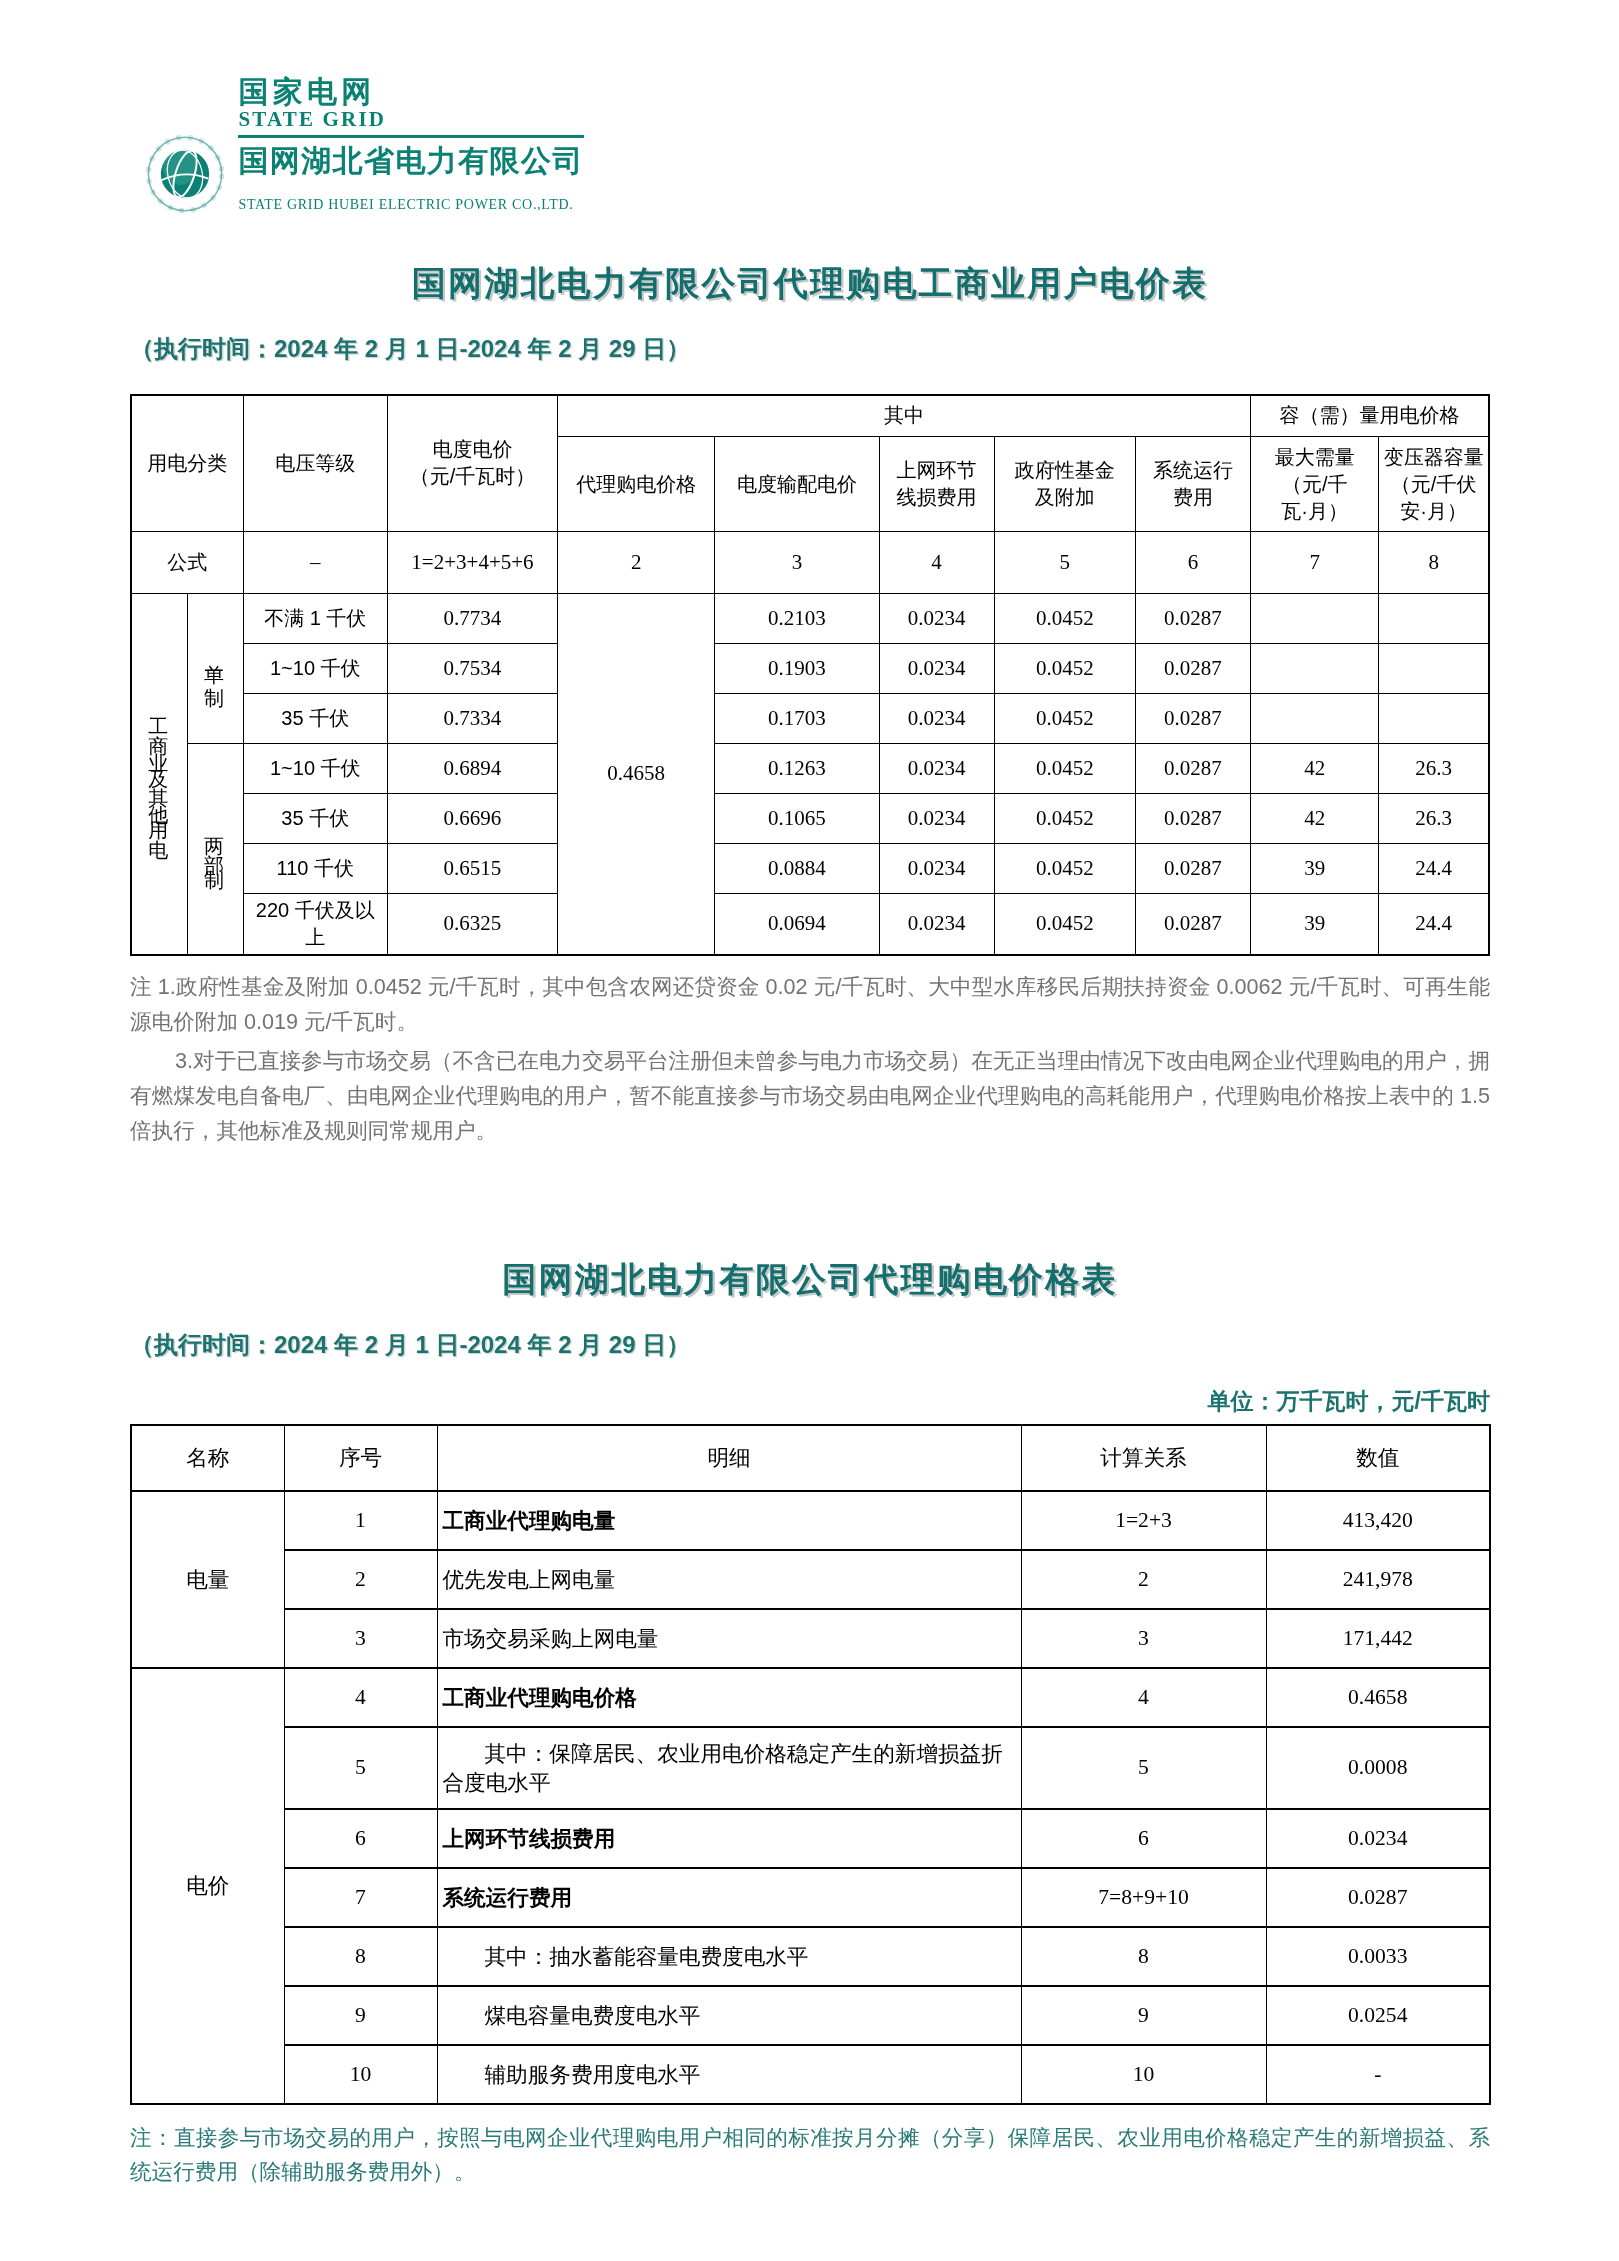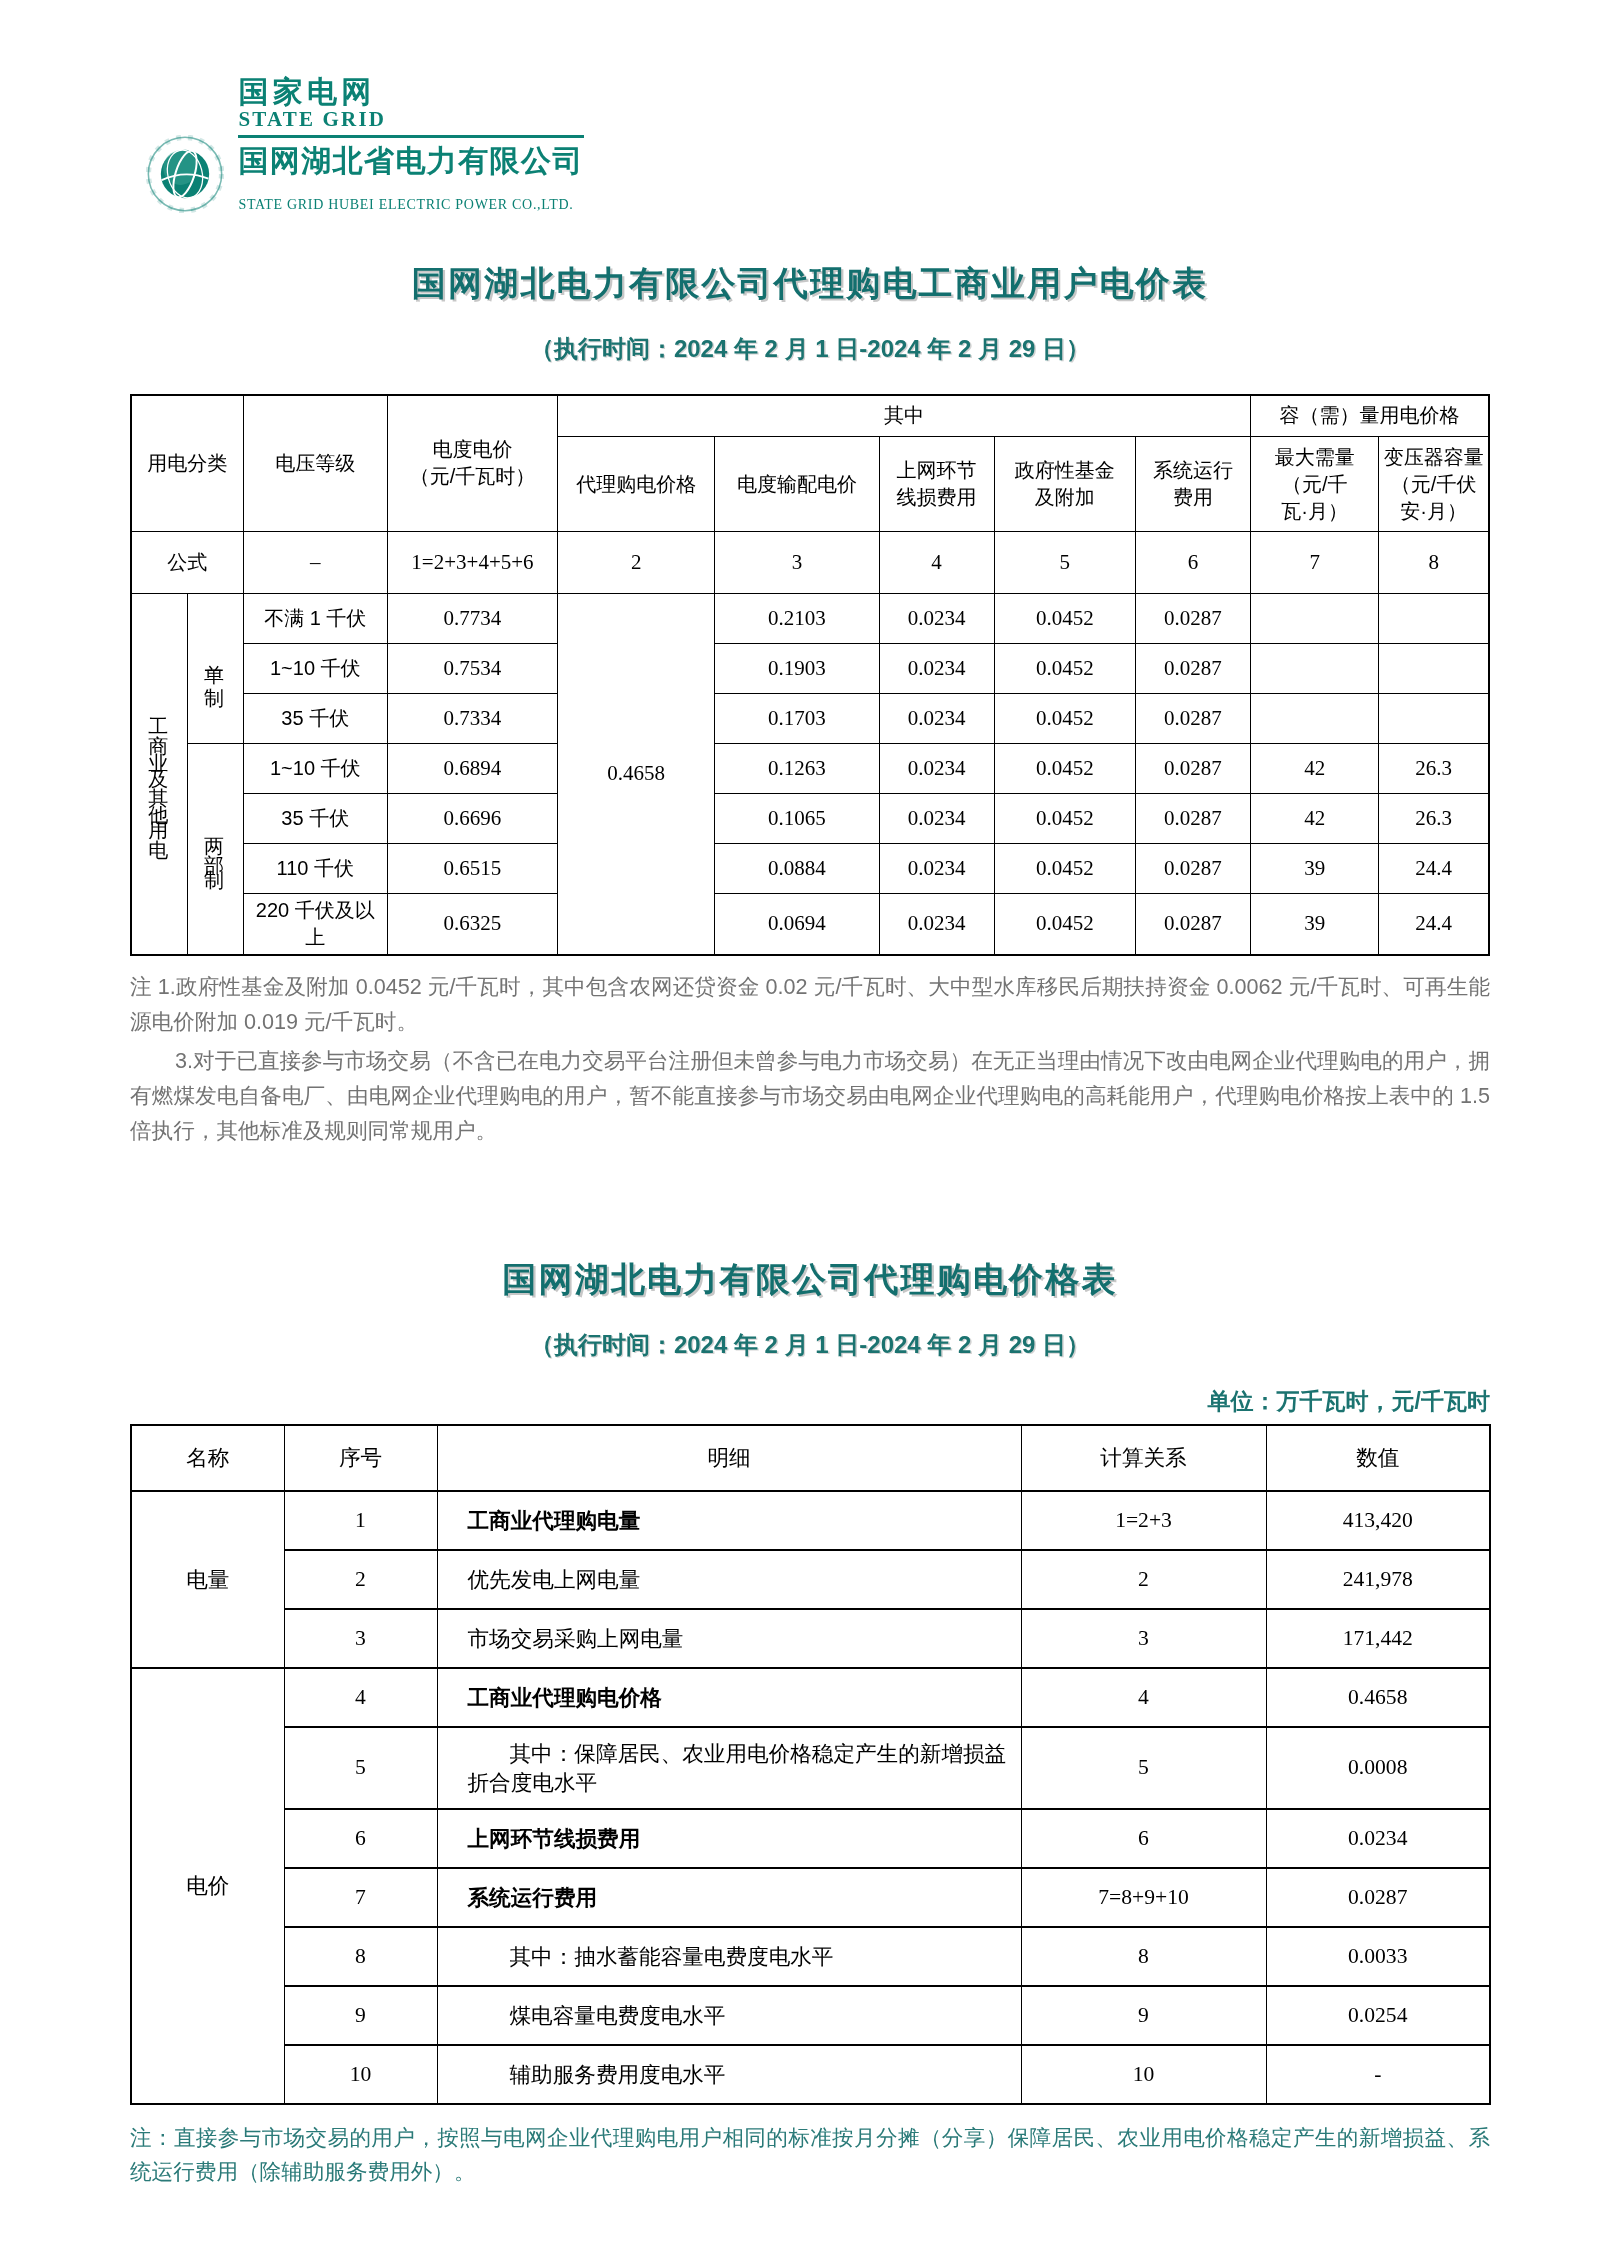--- a/index.html
+++ b/index.html
@@ -12,21 +12,21 @@
   .logo-row{display:flex;align-items:flex-end;gap:14.4px;margin-left:16px;}
   .logo-globe{width:78px;height:78px;flex:0 0 auto;margin-top:4.3px;}
   .logo-text{display:inline-block;}
   .logo-cn{font-size:30px;font-weight:bold;color:#0b8174;letter-spacing:4.3px;line-height:1.05;}
   .logo-en{font-size:21px;font-weight:bold;color:#0b8174;font-family:"Liberation Serif","DejaVu Serif",serif;letter-spacing:2.2px;line-height:1.1;}
   .logo-div{height:2.9px;background:#0b8174;margin:4.3px 0 5.8px 0;width:100%;}
   .company-cn{font-size:30px;font-weight:bold;color:#0b8174;letter-spacing:1.4px;line-height:1.1;}
   .company-en{font-size:14px;font-weight:normal;color:#0b8174;font-family:"Liberation Serif","DejaVu Serif",serif;letter-spacing:0.7px;margin-top:20px;}
   
   .doc-title{margin-top:48px;text-align:center;font-size:34px;font-weight:bold;color:#136f6e;letter-spacing:2.2px;text-shadow:2.2px 2.2px 0 rgba(130,130,130,.45);}
-  .doc-subtitle{margin-top:26px;text-align:center;font-size:24px;font-weight:bold;color:#1b7370;text-shadow:1.4px 1.4px 0 rgba(130,130,130,.35);}
+  .doc-subtitle{margin-top:26px;text-align:left;font-size:24px;font-weight:bold;color:#1b7370;text-shadow:1.4px 1.4px 0 rgba(130,130,130,.35);}
   .doc-title2{margin-top:108px;}
   .unit-line{margin-top:24.5px;text-align:right;font-size:23px;font-weight:bold;color:#1b7370;}
   
   table{border-collapse:collapse;table-layout:fixed;width:1360px;background:#fff;}
   .t1{margin-top:29px;border:2.2px solid #000;font-size:20px;}
   .t1 td,.t1 th{border:1.4px solid #000;text-align:center;vertical-align:middle;font-weight:normal;padding:1.4px 2.9px;box-sizing:border-box;}
   .t1 .num{font-family:"Liberation Serif","DejaVu Serif",serif;font-size:21px;}
   .pre{white-space:pre-line;}
   .vcell{padding:0;}
   .vert{writing-mode:vertical-lr;text-orientation:upright;display:inline-block;}
@@ -41,21 +41,21 @@
   
   .notes{margin-top:14.4px;color:#737373;font-size:21.6px;line-height:1.62;text-align:justify;}
   .notes p{margin:0 0 4.3px 0;}
   .notes p.ind{text-indent:45px;}
   
   .t2{margin-top:7.2px;border:2.2px solid #000;font-size:21.6px;}
   .t2 td,.t2 th{border-left:1.4px solid #000;border-right:1.4px solid #000;border-top:2.2px solid #000;border-bottom:2.2px solid #000;text-align:center;vertical-align:middle;font-weight:normal;padding:1.4px 4.3px;box-sizing:border-box;}
   .t2 .hrow td{height:66px;}
   .t2 .r td{height:59px;}
   .t2 .r-tall td{height:82px;}
-  .t2 .detail{text-align:left;padding-left:30px;}
+  .t2 .detail{text-align:left;padding-left:5px;}
   .t2 .detail.sub{text-indent:42px;}
   .t2 .bold{font-weight:bold;}
   .t2 .num{font-family:"Liberation Serif","DejaVu Serif",serif;}
   
   .note2{margin-top:16px;color:#2a7a78;font-size:21.6px;line-height:1.6;text-align:justify;}
 </style>
 </head>
 <body>
 
 <div class="page">

